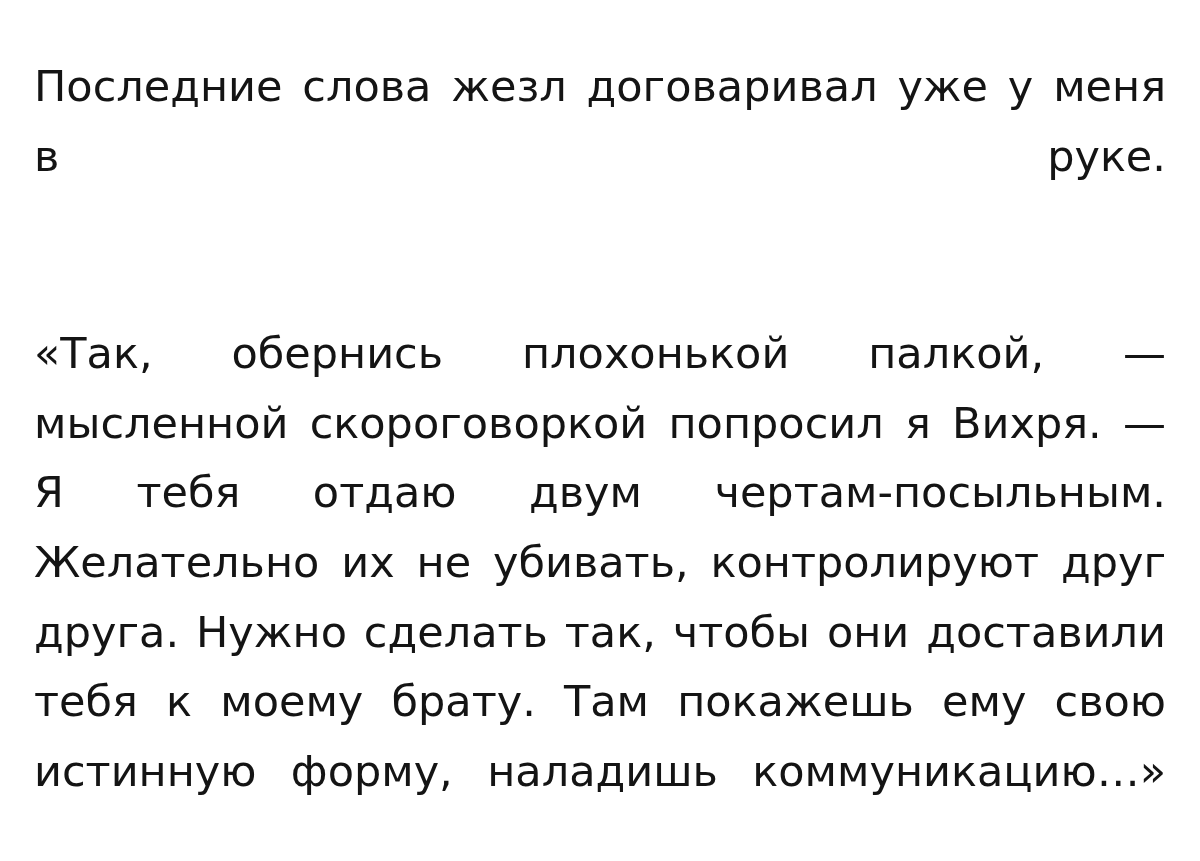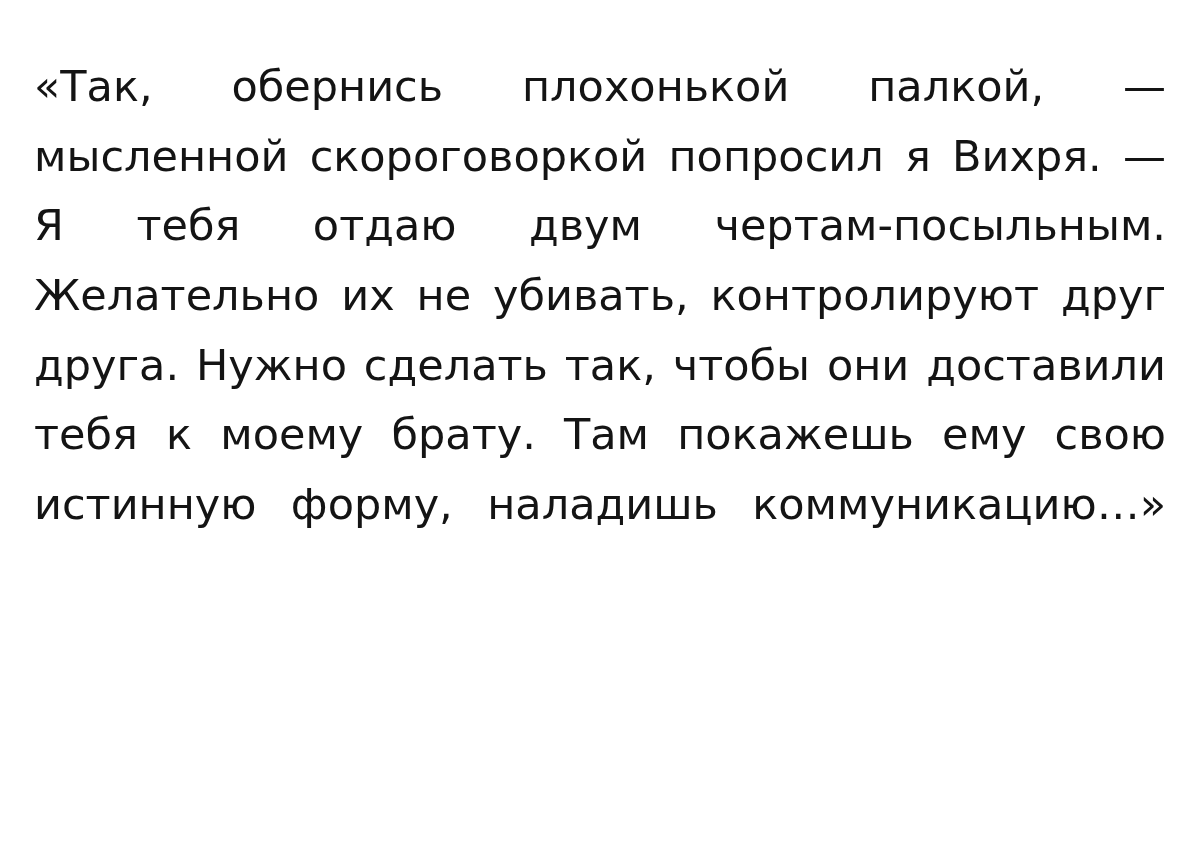--- a/index.html
+++ b/index.html
@@ -37,14 +37,15 @@
   .para::after {
     content: "";
     display: inline-block;
     width: 100%;
   }
 </style>
 </head>
 <body>
 
 <div class="page">
+  <p class="para">Последние слова жезл договаривал уже у меня в руке.</p>
   <p class="para">«Так, обернись плохонькой палкой, — мысленной скороговоркой попросил я Вихря. — Я тебя отдаю двум чертам-посыльным. Желательно их не убивать, контролируют друг друга. Нужно сделать так, чтобы они доставили тебя к моему брату. Там покажешь ему свою истинную форму, наладишь коммуникацию…»</p>
 </div>
 
 </body></html>

